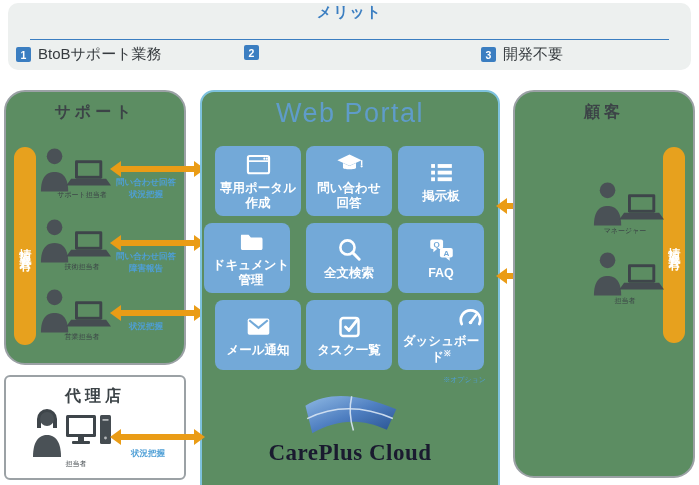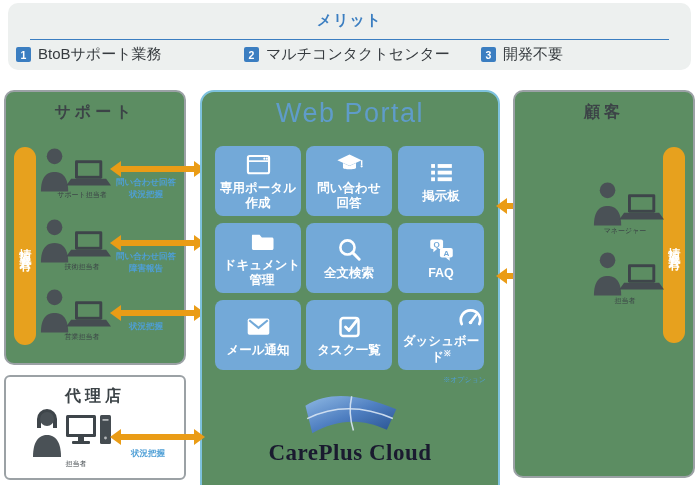--- a/index.html
+++ b/index.html
@@ -17,33 +17,33 @@
     --silhouette-dark:#3E454A;
   }
   *{margin:0;padding:0;box-sizing:border-box;}
   body{background:#fff;}
   #stage{position:relative;width:699px;height:485px;background:#fff;
          font-family:"Liberation Sans", sans-serif;overflow:hidden;}
 
   
   .merit{position:absolute;left:8px;top:3px;width:683px;height:67px;
          background:var(--header-bg);border-radius:10px;}
-  .merit-title{position:absolute;top:8px;left:0;width:100%;text-align:center;
+  .merit-title{position:absolute;top:0;left:0;width:100%;text-align:center;
          font-size:15px;font-weight:bold;color:var(--accent-blue);letter-spacing:1px;}
   .merit-divider{position:absolute;left:22px;right:22px;top:36px;height:1px;
          background:var(--accent-blue);}
   .merit-item{position:absolute;top:42px;display:flex;align-items:center;gap:7px;}
   .merit-num{width:15px;height:15px;background:var(--accent-blue);color:#fff;
          font-size:10.5px;font-weight:bold;display:flex;align-items:center;
          justify-content:center;border-radius:2px;flex:0 0 auto;}
   .merit-label{font-size:15px;color:#363B3F;}
 
   
   .gbox{position:absolute;background:var(--green);border:2px solid var(--box-border);
-        border-radius:10px;}
+        border-radius:21px;}
   .wbox{position:absolute;background:#fff;border:2px solid var(--box-border);
         border-radius:6px;}
   .portal{position:absolute;background:var(--green);border:2px solid var(--portal-border);
         border-radius:14px;}
   .box-title{position:absolute;top:10px;left:0;width:100%;text-align:center;
         font-size:16px;font-weight:bold;color:var(--ink);letter-spacing:4px;}
 
   
   .pill{position:absolute;width:22px;background:var(--orange);border-radius:12px;
         display:flex;align-items:center;justify-content:center;color:#fff;
@@ -92,21 +92,20 @@
 
   <div class="merit">
     <div class="merit-title">メリット</div>
     <div class="merit-divider"></div>
     <div class="merit-item" style="left:8px;">
       <div class="merit-num">1</div>
       <div class="merit-label">BtoBサポート業務</div>
     </div>
     <div class="merit-item" style="left:236px;">
       <div class="merit-num">2</div>
-      <div class="merit-label">マルチコンタクトセンター</div>
     </div>
     <div class="merit-item" style="left:473px;">
       <div class="merit-num">3</div>
       <div class="merit-label">開発不要</div>
     </div>
   </div>
 
   <div class="gbox" style="left:4px;top:90px;width:182px;height:275px;">
     <div class="box-title">サポート</div>
     <div class="pill" style="left:8px;top:55px;height:198px;">情報共有</div>
@@ -190,21 +189,21 @@
         <rect x="2.8" y="4.5" width="3.4" height="3.4" fill="#fff"></rect>
           <rect x="8.6" y="4.5" width="12.6" height="3.4" fill="#fff"></rect>
         <rect x="2.8" y="10.4" width="3.4" height="3.4" fill="#fff"></rect>
           <rect x="8.6" y="10.4" width="12.6" height="3.4" fill="#fff"></rect>
         <rect x="2.8" y="16.3" width="3.4" height="3.4" fill="#fff"></rect>
           <rect x="8.6" y="16.3" width="12.6" height="3.4" fill="#fff"></rect>
       </svg>
       <div class="t-label">掲示板</div>
     </div>
 
-    <div class="tile" style="left:13px;top:131px;padding-left:8px;">
+    <div class="tile" style="left:2px;top:131px;padding-left:8px;">
       <svg width="27" height="27" viewBox="0 0 24 24">
         <path d="M3,6 H9.4 L11.4,8.5 H20.3 C21.2,8.5 21.8,9.1 21.8,10 V17.9 C21.8,18.9 21,19.6 20,19.6 H4.5 C3.4,19.6 2.6,18.9 2.6,17.9 V7.5 C2.6,6.6 2.8,6 3,6 Z" fill="#fff"></path>
       </svg>
       <div class="t-label">ドキュメント
 管理</div>
     </div>
     <div class="tile" style="left:104px;top:131px;">
       <svg width="27" height="27" viewBox="0 0 24 24">
         <circle cx="10.2" cy="10.2" r="6.3" fill="none" stroke="#fff" stroke-width="2.3"></circle>
         <line x1="14.8" y1="14.8" x2="20.6" y2="20.6" stroke="#fff" stroke-width="2.6" stroke-linecap="round"></line>

